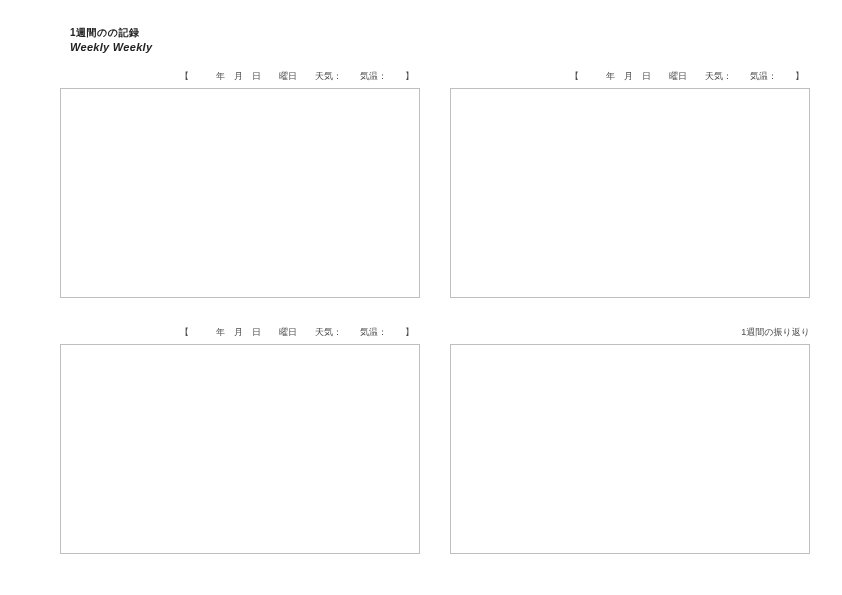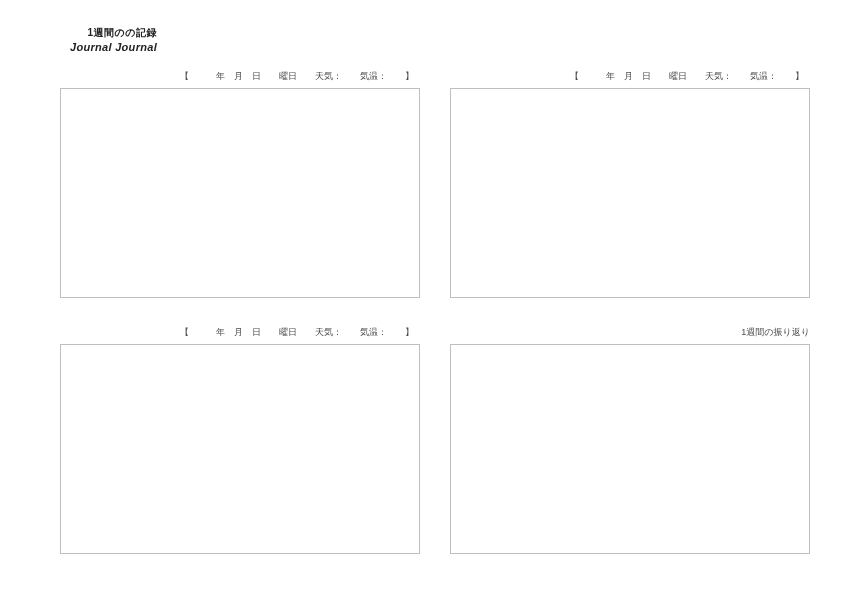--- a/index.html
+++ b/index.html
@@ -13,21 +13,20 @@
   }
   .header {
     position: absolute;
     left: 70px;
     top: 26px;
   }
   .header .jp {
     font-size: 10px;
     font-weight: bold;
     letter-spacing: 0.5px;
-    text-align: right;
   }
   .header .en {
     font-size: 11px;
     font-weight: 900;
     letter-spacing: 0.3px;
     font-style: italic;
     margin-top: 1px;
   }
   .grid {
     position: absolute;
@@ -60,21 +59,21 @@
     background-image: radial-gradient(#c9c9c9 0.6px, transparent 0.6px);
     background-size: 12px 12px;
     background-position: 6px 6px;
   }
 </style>
 </head>
 <body>
 
 <div class="header">
   <div class="jp">1週間のの記録</div>
-  <div class="en">Journal Journal</div>
+  <div class="en">Weekly Weekly</div>
 </div>
 
 <div class="grid">
 
   <div class="panel">
     <div class="panel-header">【　　　年　月　日　　曜日　　天気：　　気温：　　】</div>
     <div class="dot-box"></div>
   </div>
 
   <div class="panel">

